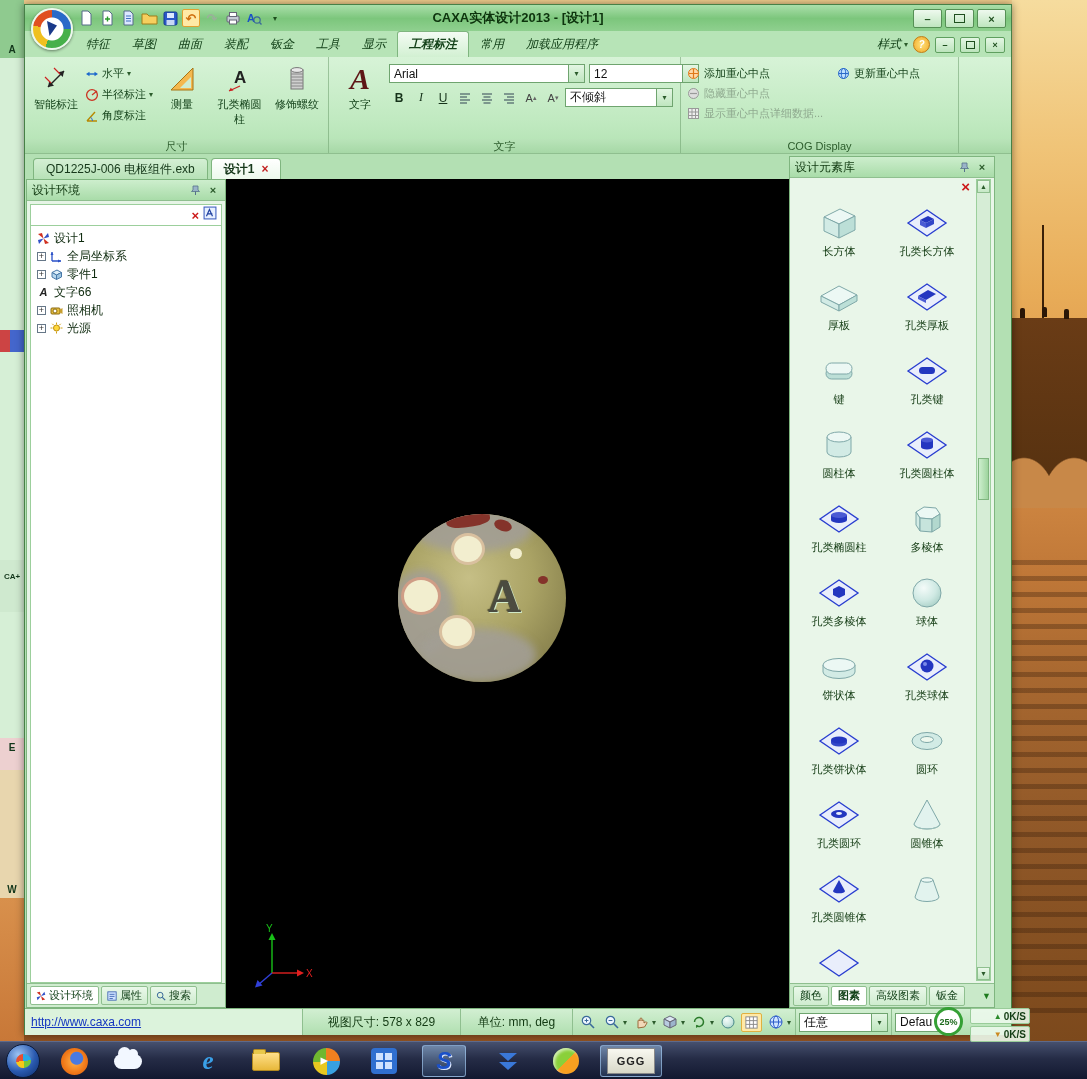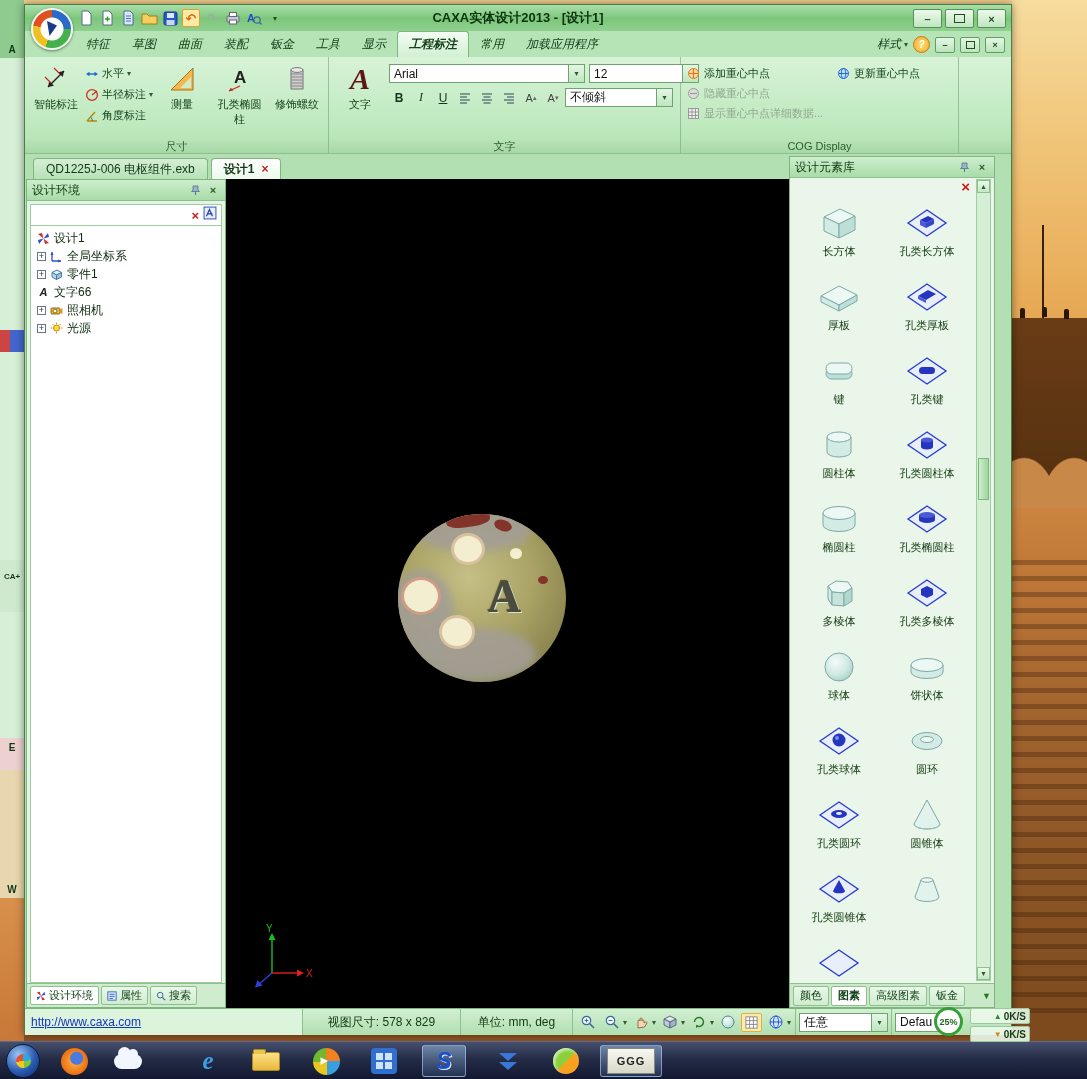--- a/index.html
+++ b/index.html
@@ -789,26 +789,20 @@
           <span class="glab">圆柱体</span>
         </div>
       <div class="gitem">
           <svg>
             <use href="#hy-cyl"></use>
           </svg>
           <span class="glab">孔类圆柱体</span>
         </div>
       <div class="gitem">
           <svg>
-            <use href="#sy-ecyl"></use>
-          </svg>
-          <span class="glab">椭圆柱</span>
-        </div>
-      <div class="gitem">
-          <svg>
             <use href="#hy-ecyl"></use>
           </svg>
           <span class="glab">孔类椭圆柱</span>
         </div>
       <div class="gitem">
           <svg>
             <use href="#sy-prism"></use>
           </svg>
           <span class="glab">多棱体</span>
         </div>
@@ -828,20 +822,26 @@
           <svg>
             <use href="#sy-pie"></use>
           </svg>
           <span class="glab">饼状体</span>
         </div>
       <div class="gitem">
           <svg>
             <use href="#hy-sphere"></use>
           </svg>
           <span class="glab">孔类球体</span>
+        </div>
+      <div class="gitem">
+          <svg>
+            <use href="#hy-pie"></use>
+          </svg>
+          <span class="glab">孔类饼状体</span>
         </div>
       <div class="gitem">
           <svg>
             <use href="#sy-torus"></use>
           </svg>
           <span class="glab">圆环</span>
         </div>
       <div class="gitem">
           <svg>
             <use href="#hy-torus"></use>

